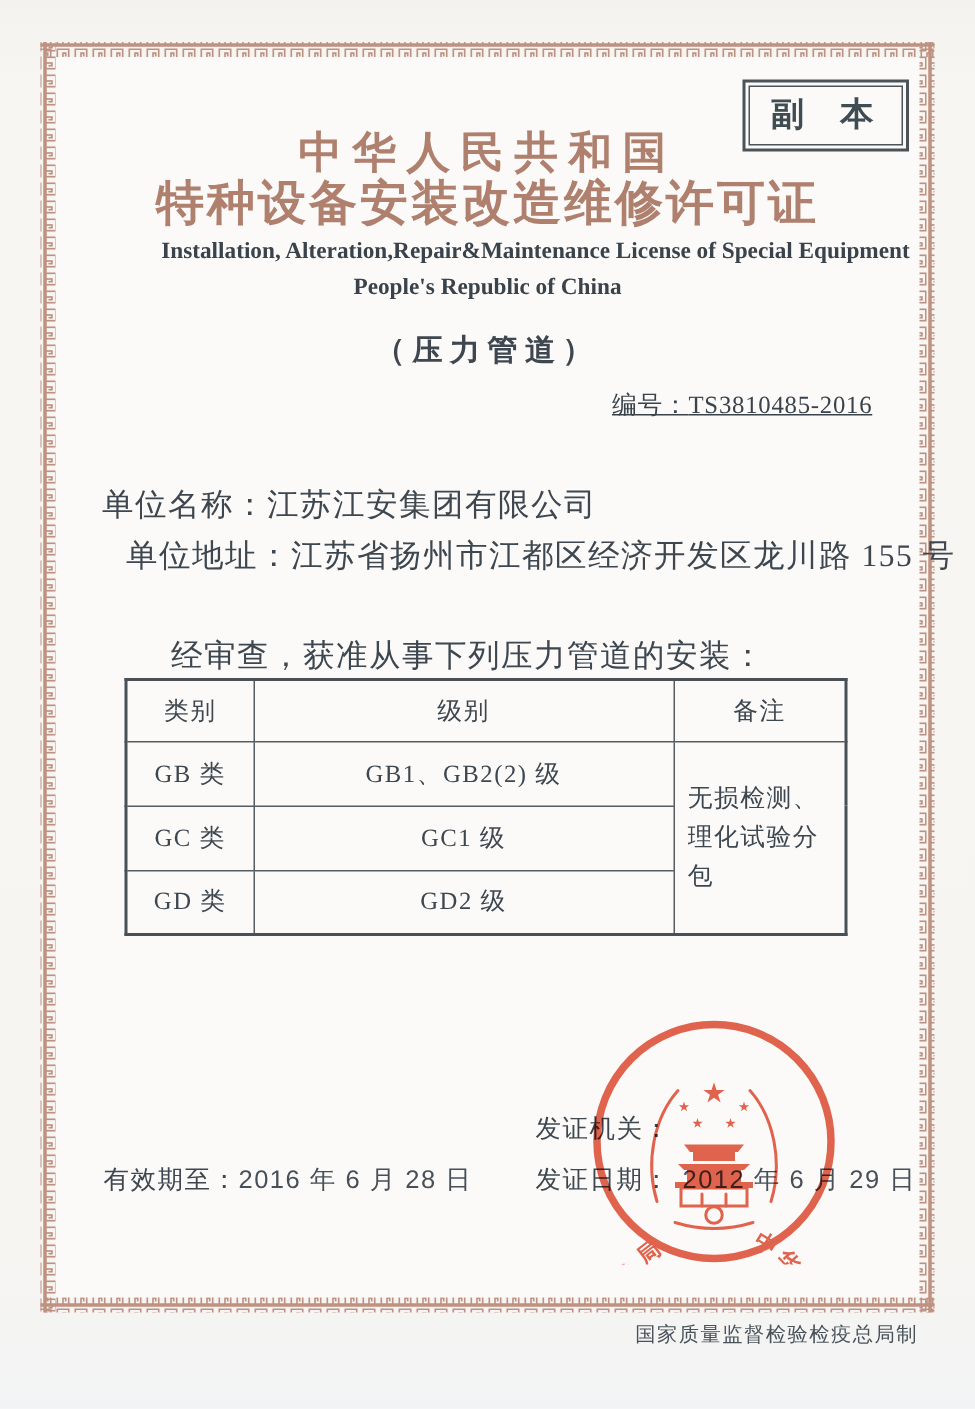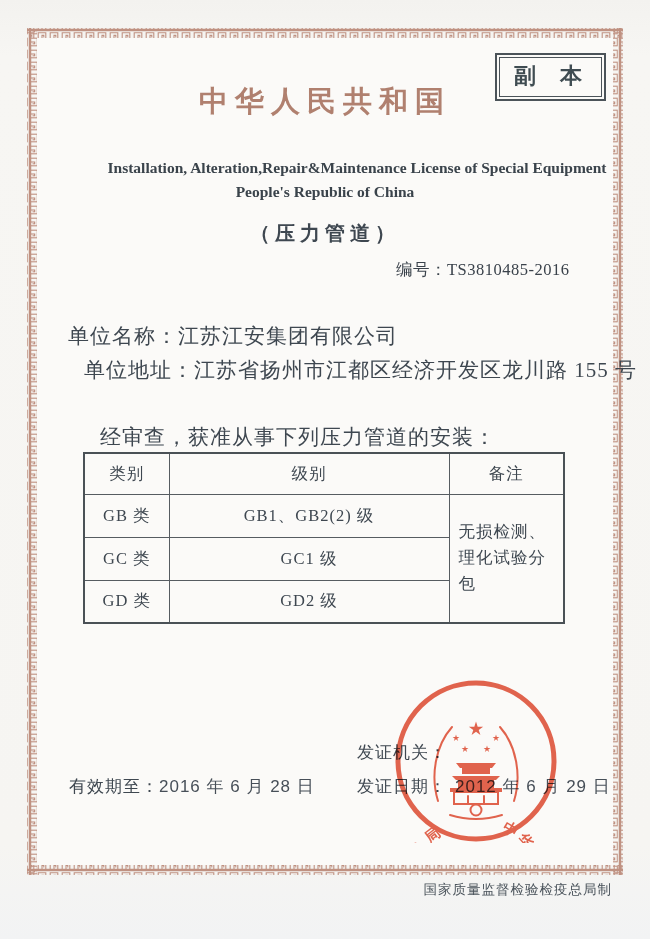--- a/index.html
+++ b/index.html
@@ -39,26 +39,26 @@
   }
   .title-main{
     top:114px;font-family:"Liberation Sans", sans-serif;
     font-weight:bold;font-size:32px;letter-spacing:2px;color:#b0806f;
   }
   .title-en1{top:159px;font-weight:bold;font-size:15.5px;color:#3a434b;padding-left:32px;}
   .title-en2{top:183px;font-weight:bold;font-size:15.5px;color:#3a434b;}
   .category-line{
     top:220px;font-weight:bold;font-size:20px;letter-spacing:5px;color:#3e4750;
   }
-  .license-no{left:396px;top:259px;font-size:16.5px;color:#3a424b;letter-spacing:.5px;}
+  .license-no{left:408px;top:259px;font-size:16.5px;color:#3a424b;letter-spacing:.5px;text-decoration:underline;}
 
   .field-line{font-size:21px;color:#3e4750;letter-spacing:1px;white-space:nowrap;}
   .company-name{left:68px;top:322px;}
   .company-addr{left:68px;top:356px;margin-left:16px;}
-  .scope-intro{left:100px;top:423px;}
+  .scope-intro{left:114px;top:423px;}
 
   table.scope{
     position:absolute;left:83px;top:452px;width:480px;
     border-collapse:collapse;table-layout:fixed;
     font-size:16.5px;color:#3e4750;
   }
   table.scope th,table.scope td{
     border:1.4px solid #565c61;text-align:center;
     font-weight:400;padding:0;letter-spacing:1px;
   }
@@ -112,20 +112,21 @@
     <rect x="27" y="865" width="596" height="10" fill="url(#gkH)"></rect>
     <rect x="27" y="28" width="10" height="847" fill="url(#gkV)"></rect>
     <rect x="613" y="28" width="10" height="847" fill="url(#gkV)"></rect>
   </svg>
 
   <div class="duplicate-badge">
     <div class="inner">副 本</div>
   </div>
 
   <div class="abs t-center title-country">中华人民共和国</div>
+  <div class="abs t-center title-main">特种设备安装改造维修许可证</div>
   <div class="abs t-center title-en1">Installation, Alteration,Repair&amp;Maintenance License of Special Equipment</div>
   <div class="abs t-center title-en2">People's Republic of China</div>
   <div class="abs t-center category-line">（压力管道）</div>
 
   <div class="abs license-no"><span>编号：</span><span>TS3810485-2016</span></div>
 
   <div class="abs field-line company-name"><span>单位名称：</span><span>江苏江安集团有限公司</span></div>
   <div class="abs field-line company-addr"><span>单位地址：</span><span>江苏省扬州市江都区经济开发区龙川路 155 号</span></div>
 
   <div class="abs field-line scope-intro">经审查，获准从事下列压力管道的安装：</div>

